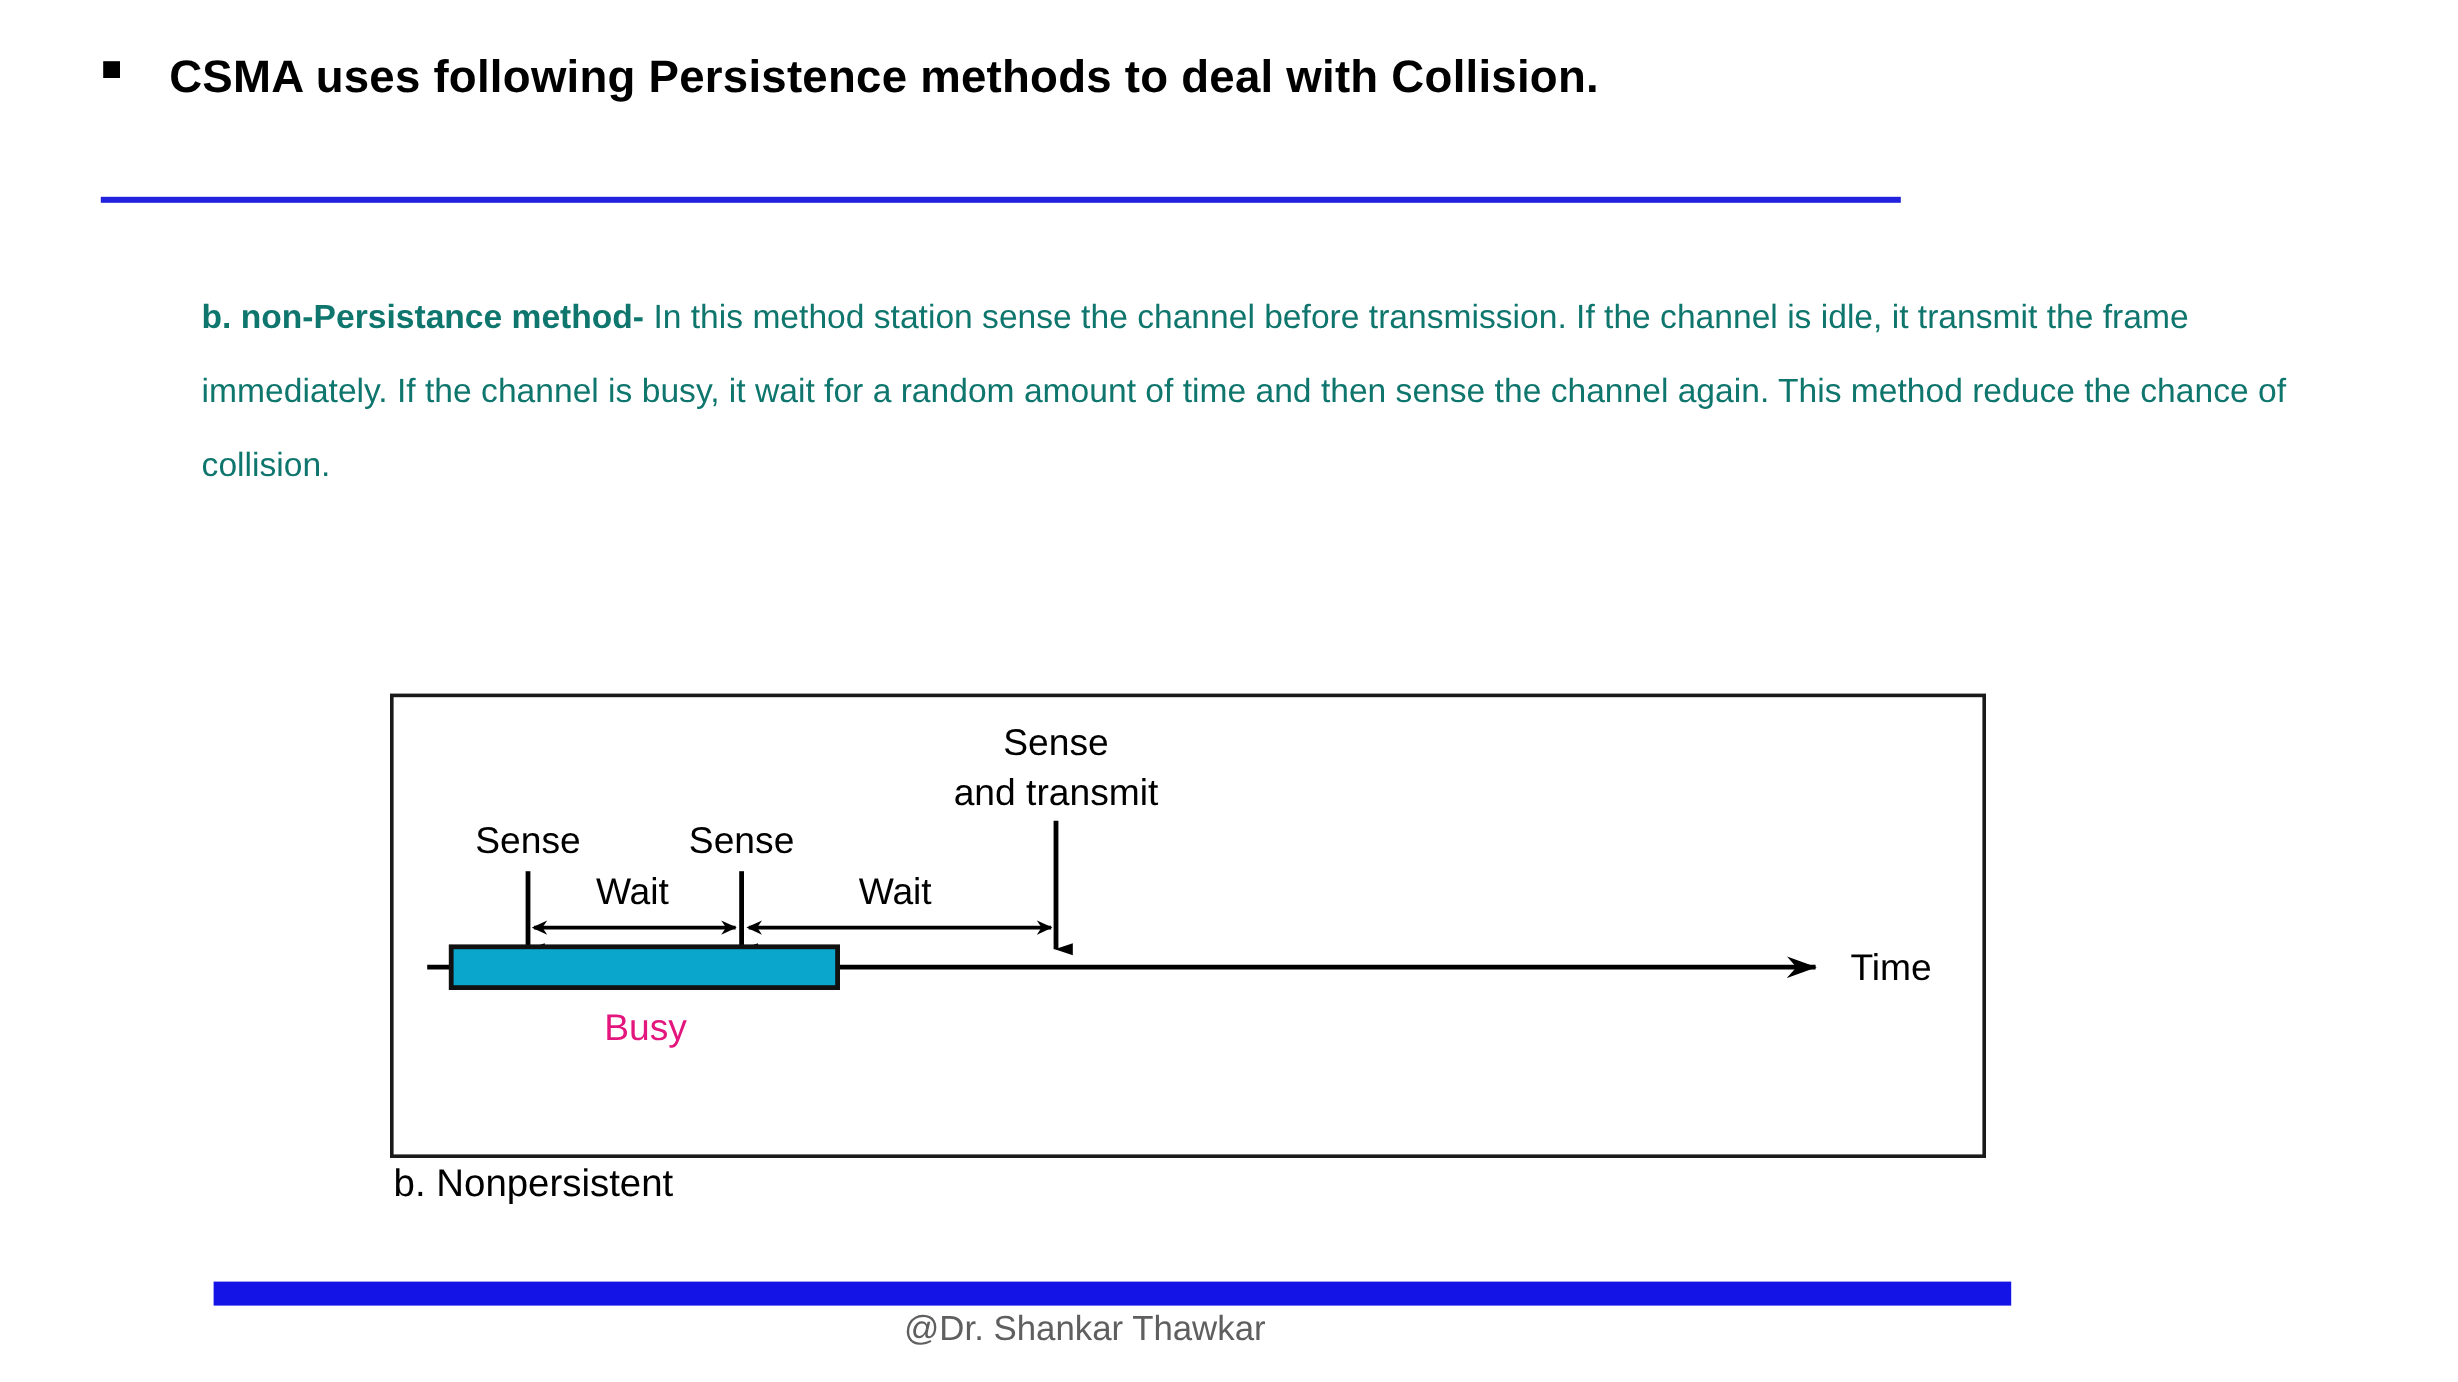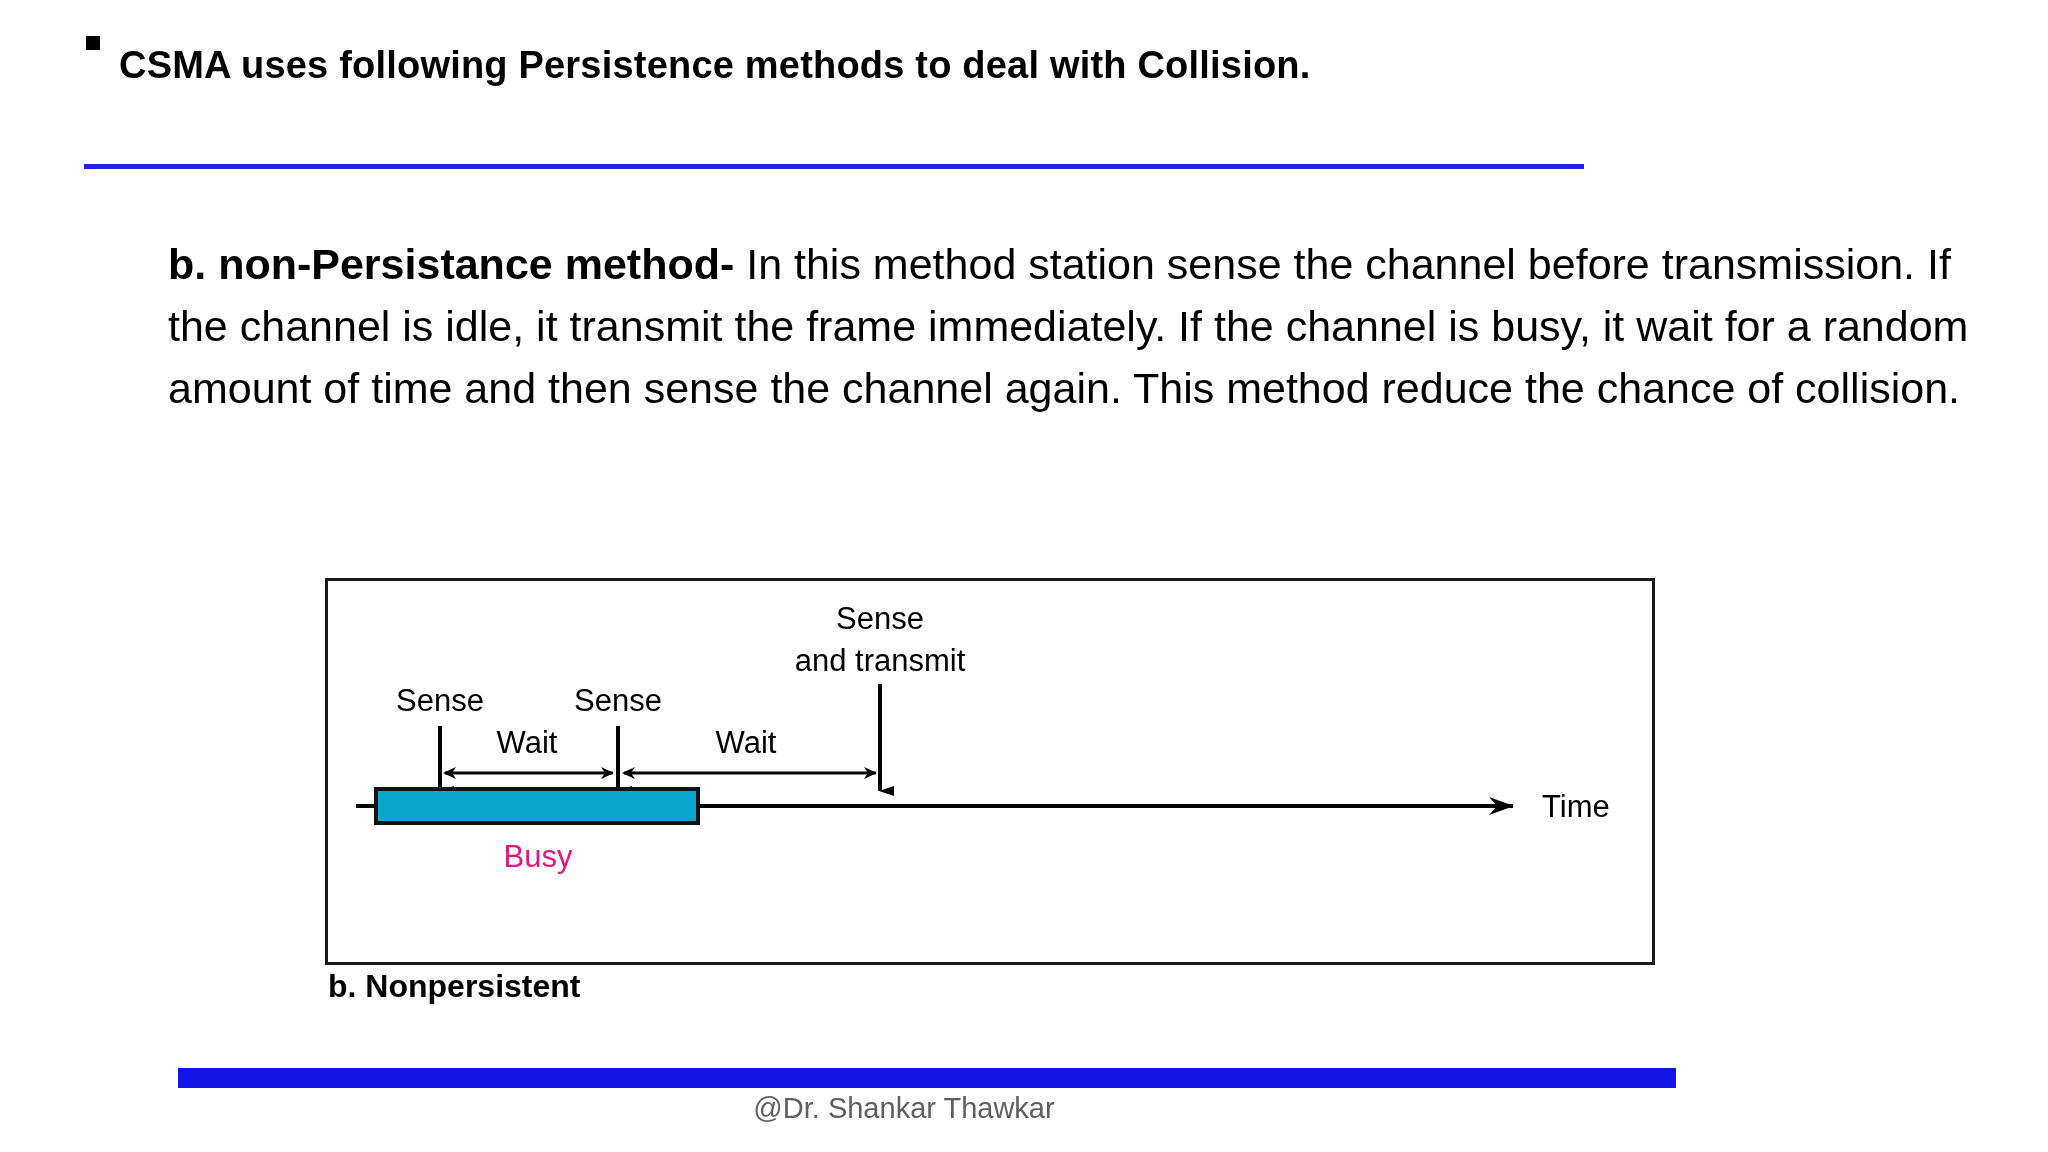--- a/index.html
+++ b/index.html
@@ -14,22 +14,22 @@
     font-family: "Liberation Sans", sans-serif;
     overflow: hidden;
   }
 
   
   .title-row {
     position: absolute;
     left: 86px;
     top: 44px;
     display: flex;
-    align-items: flex-start;
-    gap: 19px;
+    align-items: center;
+    gap: 41px;
   }
   .bullet-square {
     width: 14px;
     height: 14px;
     background: #000000;
     position: relative;
     top: -8px;
     flex: none;
   }
   .title-text {
@@ -49,23 +49,23 @@
     height: 5px;
     background: #2222DD;
   }
 
   
   .body-copy {
     position: absolute;
     left: 168px;
     top: 233px;
     width: 1810px;
-    font-size: 43px;
+    font-size: 28px;
     line-height: 62px;
-    color: #000000;
+    color: #0f766e;
   }
   .body-copy b { font-weight: bold; }
 
   
   .figure-box {
     position: absolute;
     left: 325px;
     top: 578px;
     width: 1330px;
     height: 387px;
@@ -92,21 +92,20 @@
     fill: #E3167D;
   }
 
   
   .figure-caption {
     position: absolute;
     left: 328px;
     top: 968px;
     font-size: 32px;
     color: #000000;
-    font-weight: bold;
   }
 
   
   .footer-bar {
     position: absolute;
     left: 178px;
     top: 1068px;
     width: 1498px;
     height: 20px;
     background: #1414E6;

